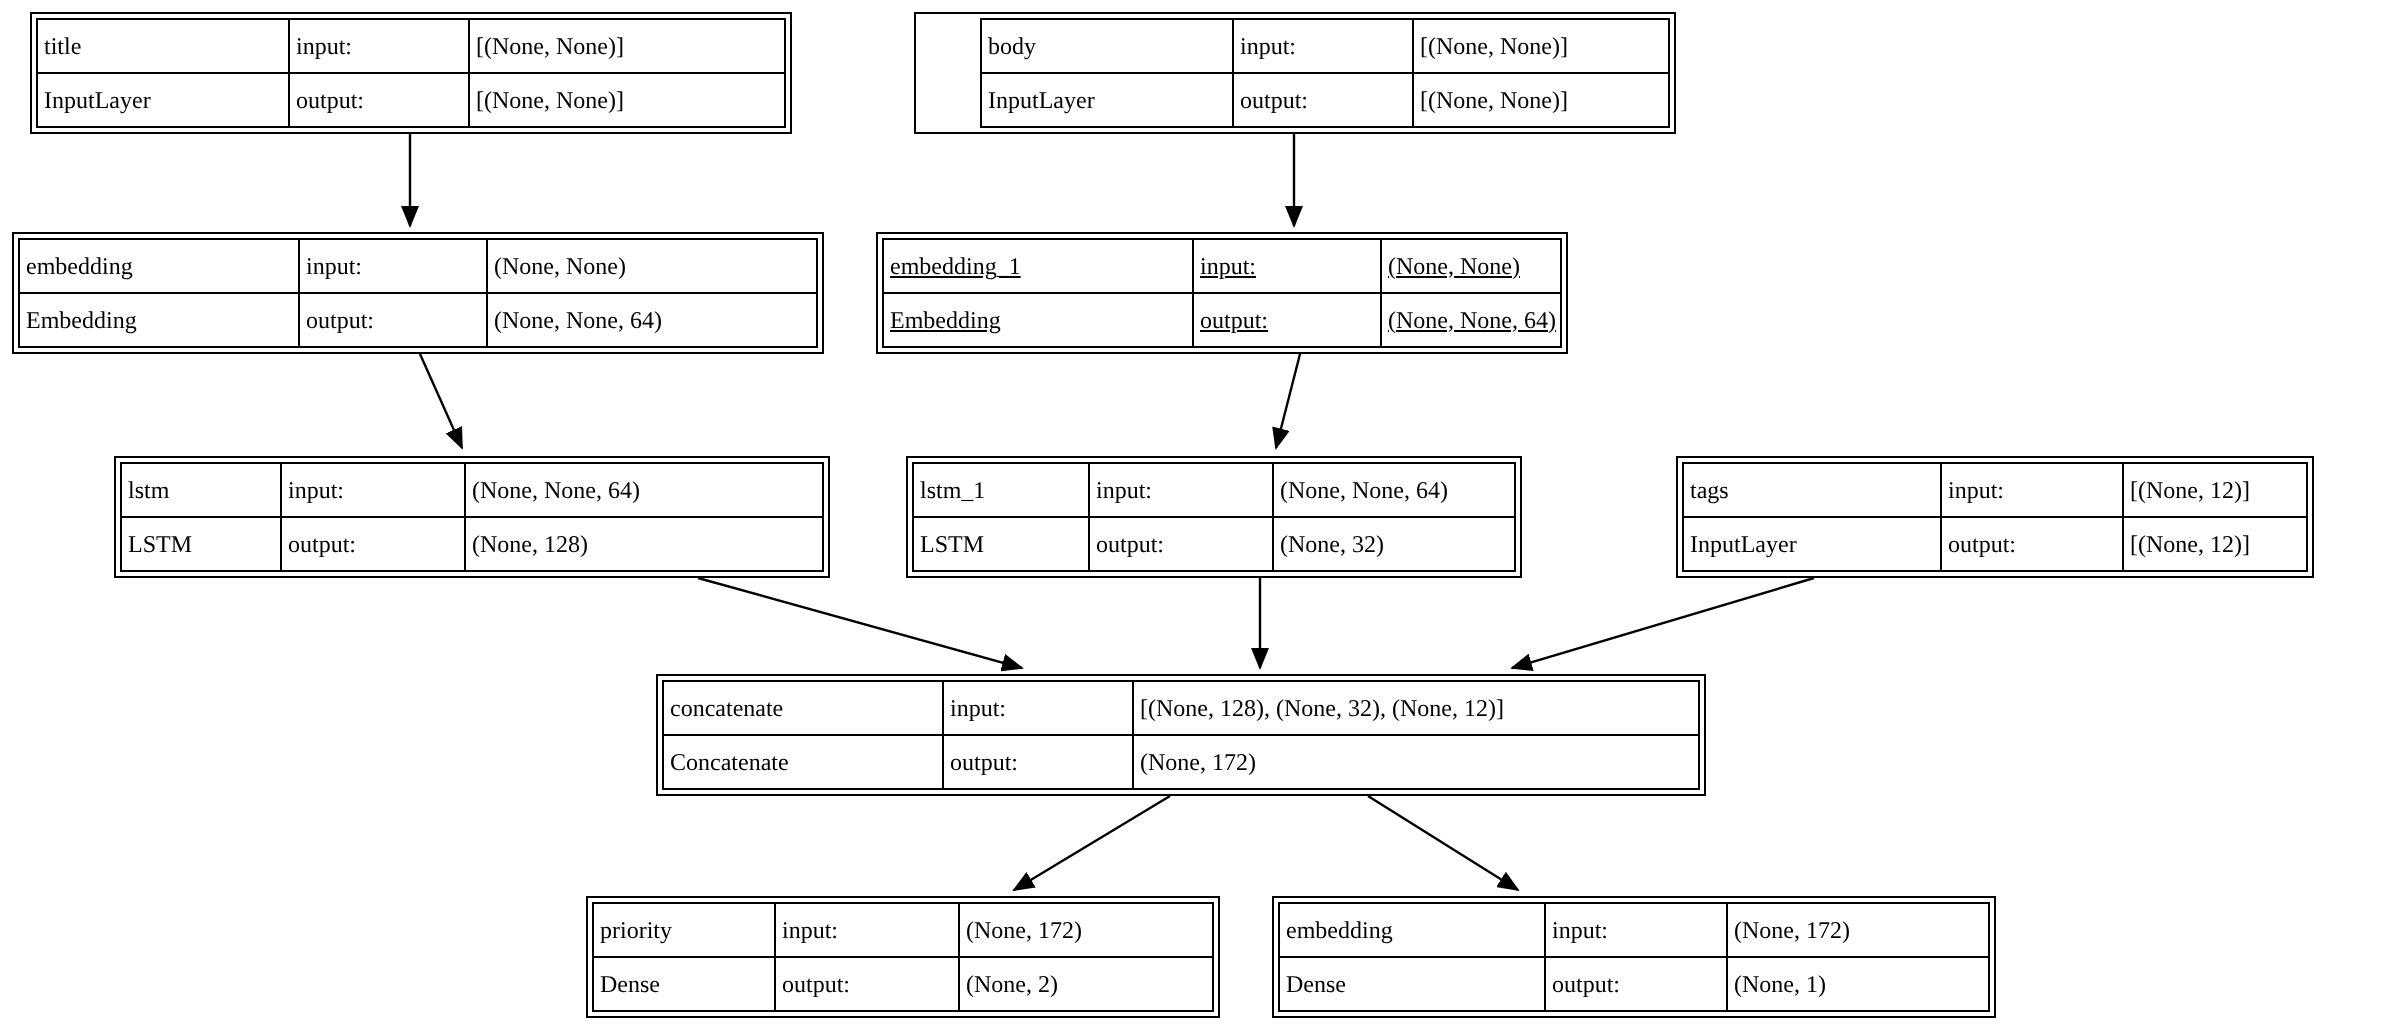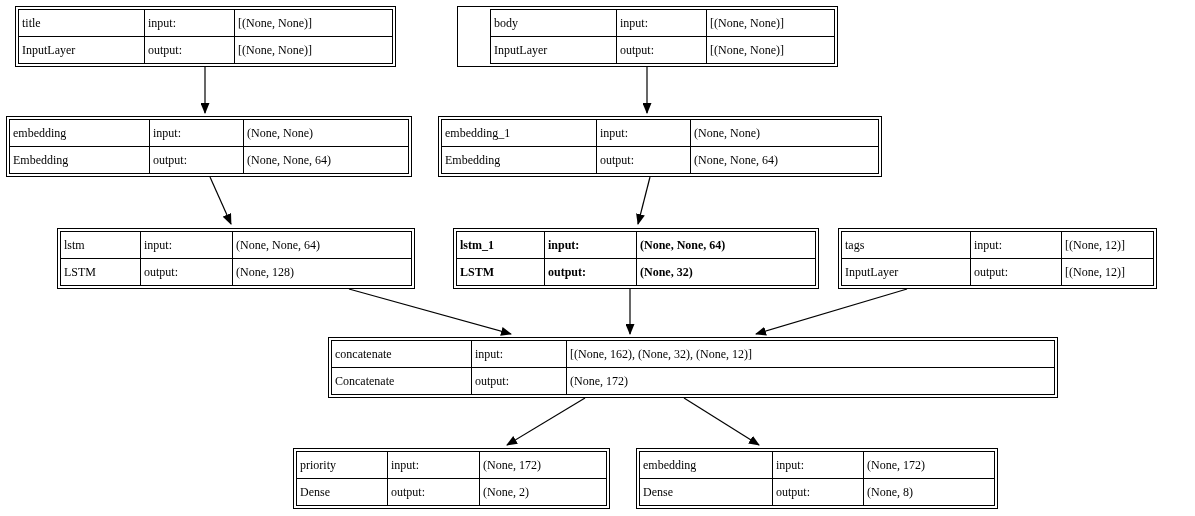--- a/index.html
+++ b/index.html
@@ -122,21 +122,21 @@
       </tr>
       <tr>
         <td>Embedding</td>
         <td>output:</td>
         <td>(None, None, 64)</td>
       </tr>
     </tbody>
       </table>
   </div>
 
-  <div class="node" style="left:438px;top:116px;width:444px;height:61px;">
+  <div class="node" style="left:438px;top:116px;width:346px;height:61px;text-decoration:underline;">
     <table class="nt">
       <colgroup>
           <col style="width:155px">
           <col style="width:94px">
           <col>
         </colgroup>
       <tbody>
           <tr>
         <td>embedding_1</td>
         <td>input:</td>
@@ -166,21 +166,21 @@
       </tr>
       <tr>
         <td>LSTM</td>
         <td>output:</td>
         <td>(None, 128)</td>
       </tr>
     </tbody>
       </table>
   </div>
 
-  <div class="node" style="left:453px;top:228px;width:366px;height:61px;font-weight:bold;">
+  <div class="node" style="left:453px;top:228px;width:308px;height:61px;">
     <table class="nt">
       <colgroup>
           <col style="width:88px">
           <col style="width:92px">
           <col>
         </colgroup>
       <tbody>
           <tr>
         <td>lstm_1</td>
         <td>input:</td>
@@ -210,32 +210,32 @@
       </tr>
       <tr>
         <td>InputLayer</td>
         <td>output:</td>
         <td>[(None, 12)]</td>
       </tr>
     </tbody>
       </table>
   </div>
 
-  <div class="node" style="left:328px;top:337px;width:730px;height:61px;">
+  <div class="node" style="left:328px;top:337px;width:525px;height:61px;">
     <table class="nt">
       <colgroup>
           <col style="width:140px">
           <col style="width:95px">
           <col>
         </colgroup>
       <tbody>
           <tr>
         <td>concatenate</td>
         <td>input:</td>
-        <td>[(None, 162), (None, 32), (None, 12)]</td>
+        <td>[(None, 128), (None, 32), (None, 12)]</td>
       </tr>
       <tr>
         <td>Concatenate</td>
         <td>output:</td>
         <td>(None, 172)</td>
       </tr>
     </tbody>
       </table>
   </div>
 
@@ -270,19 +270,19 @@
         </colgroup>
       <tbody>
           <tr>
         <td>embedding</td>
         <td>input:</td>
         <td>(None, 172)</td>
       </tr>
       <tr>
         <td>Dense</td>
         <td>output:</td>
-        <td>(None, 8)</td>
+        <td>(None, 1)</td>
       </tr>
     </tbody>
       </table>
   </div>
 
 </div>
 
 </body></html>

